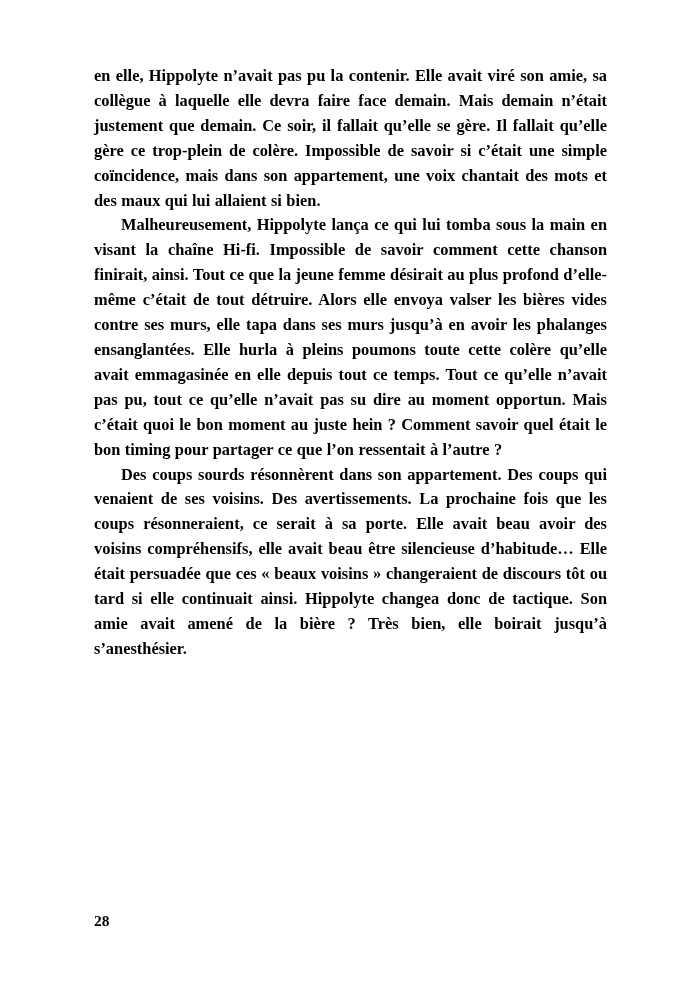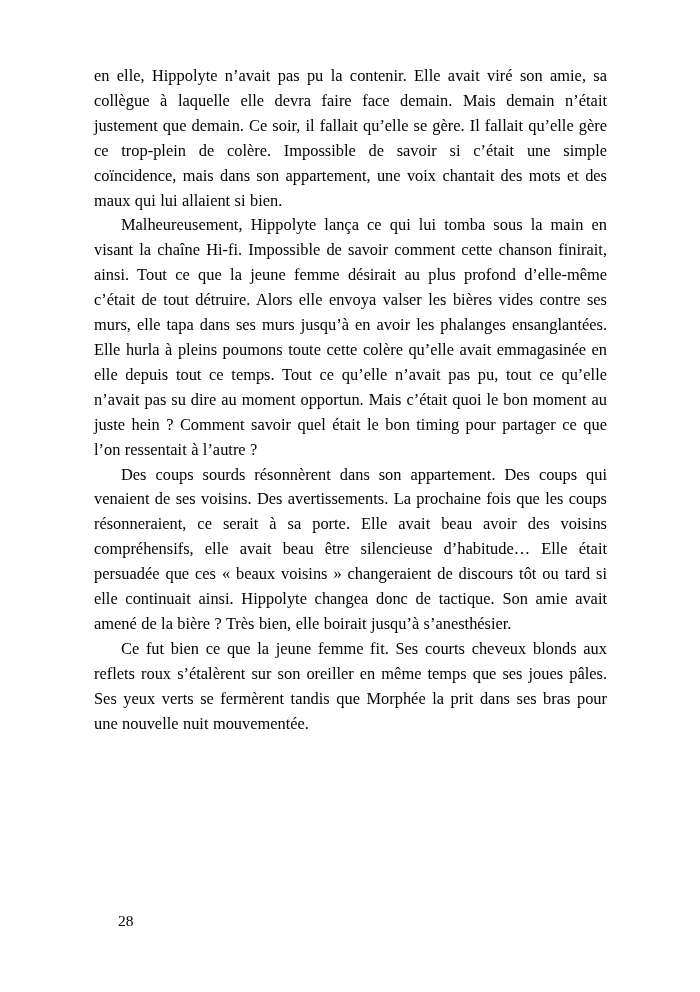--- a/index.html
+++ b/index.html
@@ -7,20 +7,21 @@
     padding: 0;
     background: #ffffff;
   }
   .page {
     position: relative;
     width: 700px;
     height: 992px;
     background: #ffffff;
     overflow: hidden;
     box-sizing: border-box;
+    font-weight: bold;
   }
   .text-block {
     position: absolute;
     left: 94px;
     top: 64px;
     width: 513px;
   }
   .para {
     margin: 0;
     font-family: "Liberation Serif", "DejaVu Serif", serif;
@@ -38,30 +39,28 @@
     text-indent: 0;
   }
   .page-number {
     position: absolute;
     left: 94px;
     top: 911px;
     font-family: "Liberation Serif", "DejaVu Serif", serif;
     font-size: 15.5px;
     line-height: 20px;
     color: #000000;
-    margin-left: 24px;
   }
 </style>
 </head>
 <body>
 
 <div class="page">
 
   <div class="text-block">
     <p class="para no-indent">en elle, Hippolyte n’avait pas pu la contenir. Elle avait viré son amie, sa collègue à laquelle elle devra faire face demain. Mais demain n’était justement que demain. Ce soir, il fallait qu’elle se gère. Il fallait qu’elle gère ce trop-plein de colère. Impossible de savoir si c’était une simple coïncidence, mais dans son appartement, une voix chantait des mots et des maux qui lui allaient si bien.</p>
     <p class="para">Malheureusement, Hippolyte lança ce qui lui tomba sous la main en visant la chaîne Hi-fi. Impossible de savoir comment cette chanson finirait, ainsi. Tout ce que la jeune femme désirait au plus profond d’elle-même c’était de tout détruire. Alors elle envoya valser les bières vides contre ses murs, elle tapa dans ses murs jusqu’à en avoir les phalanges ensanglantées. Elle hurla à pleins poumons toute cette colère qu’elle avait emmagasinée en elle depuis tout ce temps. Tout ce qu’elle n’avait pas pu, tout ce qu’elle n’avait pas su dire au moment opportun. Mais c’était quoi le bon moment au juste hein ? Comment savoir quel était le bon timing pour partager ce que l’on ressentait à l’autre ?</p>
     <p class="para">Des coups sourds résonnèrent dans son appartement. Des coups qui venaient de ses voisins. Des avertissements. La prochaine fois que les coups résonneraient, ce serait à sa porte. Elle avait beau avoir des voisins compréhensifs, elle avait beau être silencieuse d’habitude… Elle était persuadée que ces « beaux voisins » changeraient de discours tôt ou tard si elle continuait ainsi. Hippolyte changea donc de tactique. Son amie avait amené de la bière ? Très bien, elle boirait jusqu’à s’anesthésier.</p>
-    <p class="para">Ce fut bien ce que la jeune femme fit. Ses courts cheveux blonds aux reflets roux s’étalèrent sur son oreiller en même temps que ses joues pâles. Ses yeux verts se fermèrent tandis que Morphée la prit dans ses bras pour une nouvelle nuit mouvementée.</p>
   </div>
 
   <div class="page-number">28</div>
 
 </div>
 
 </body></html>

